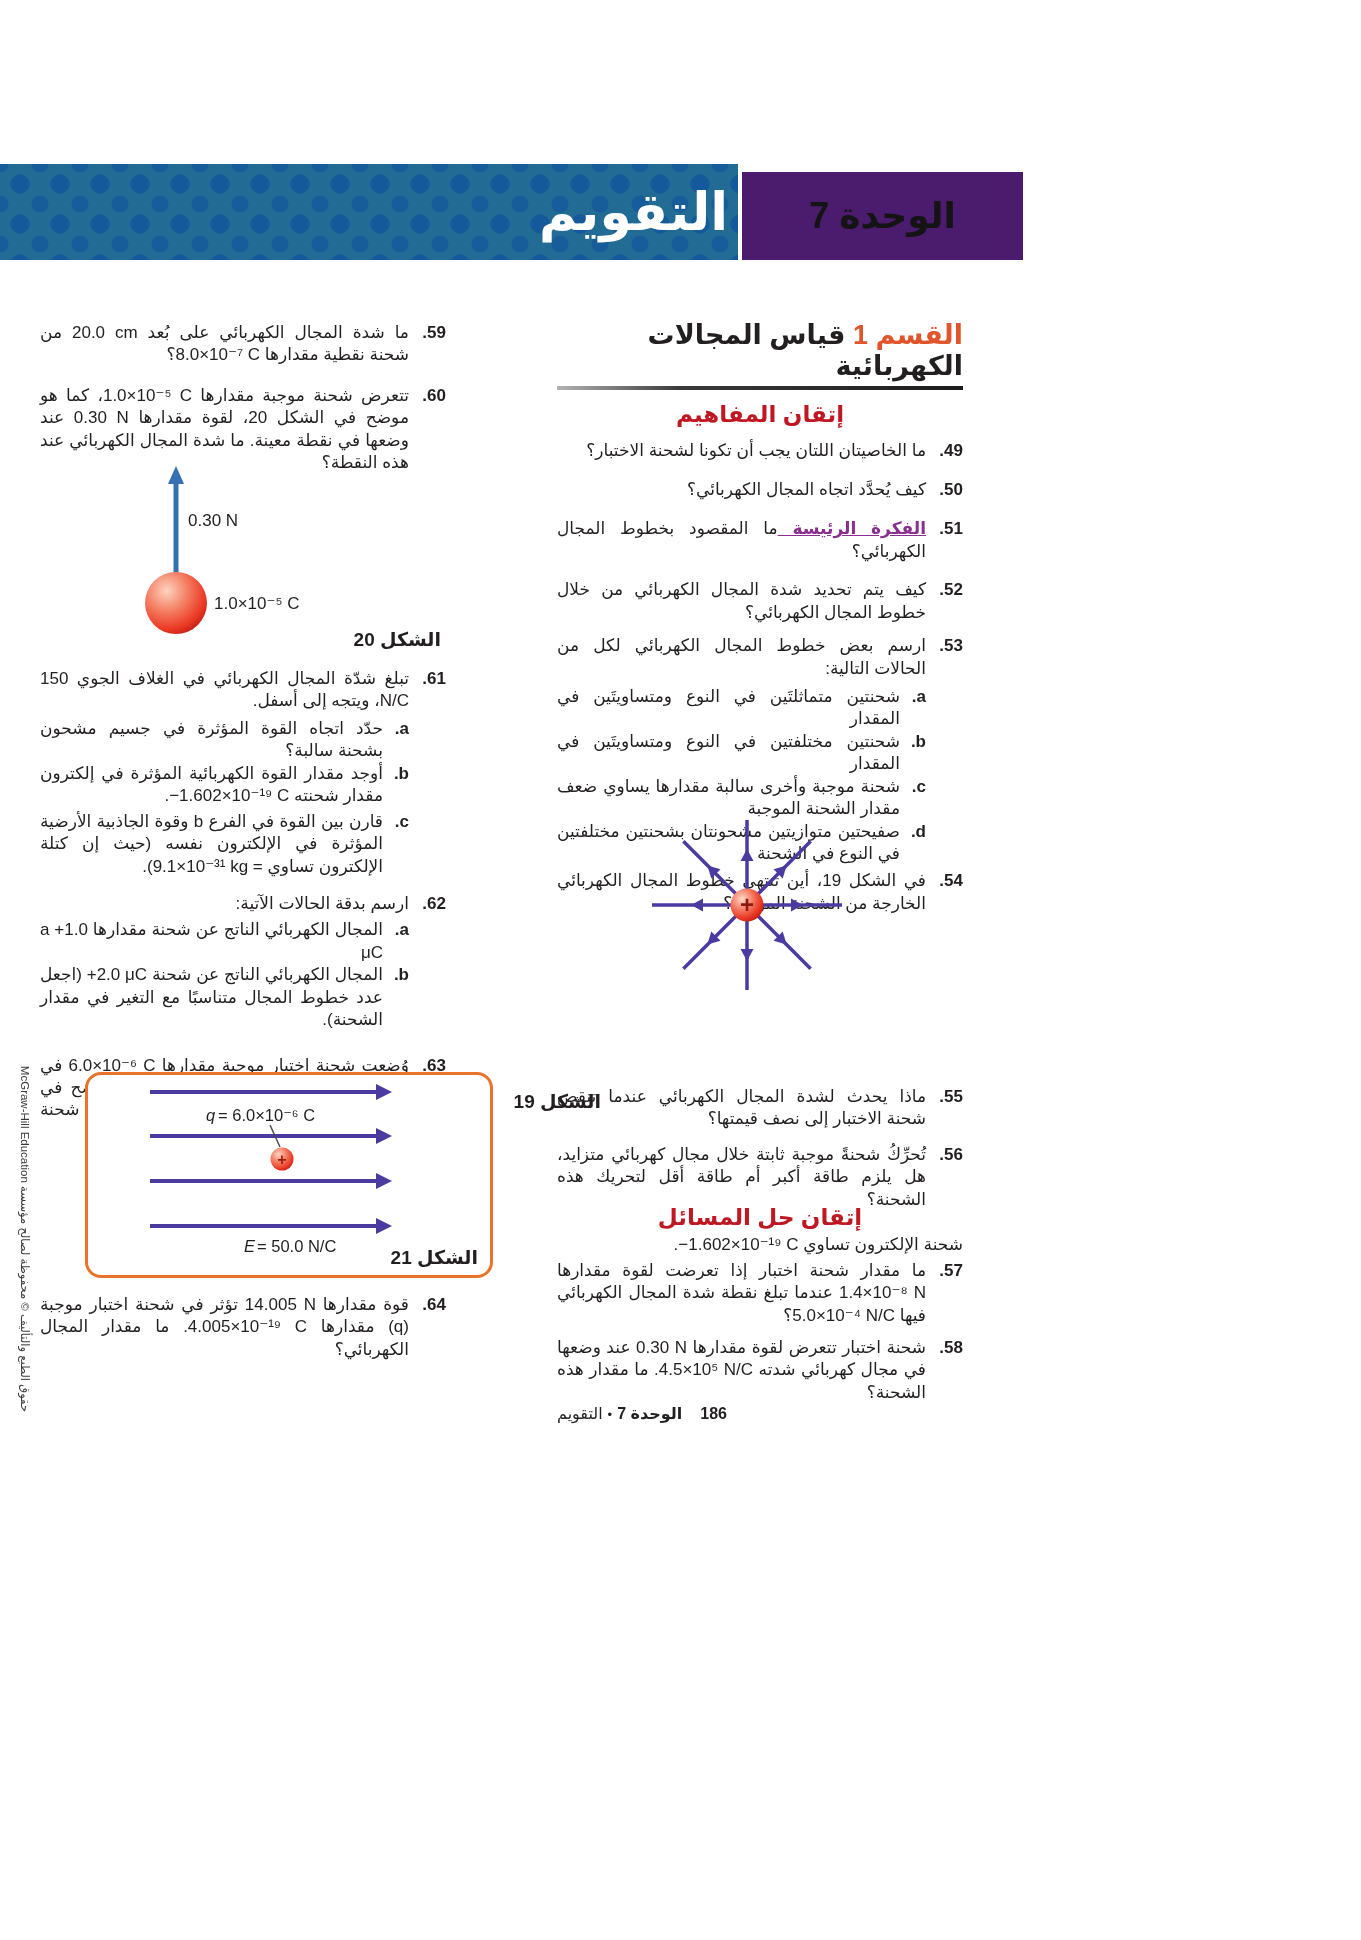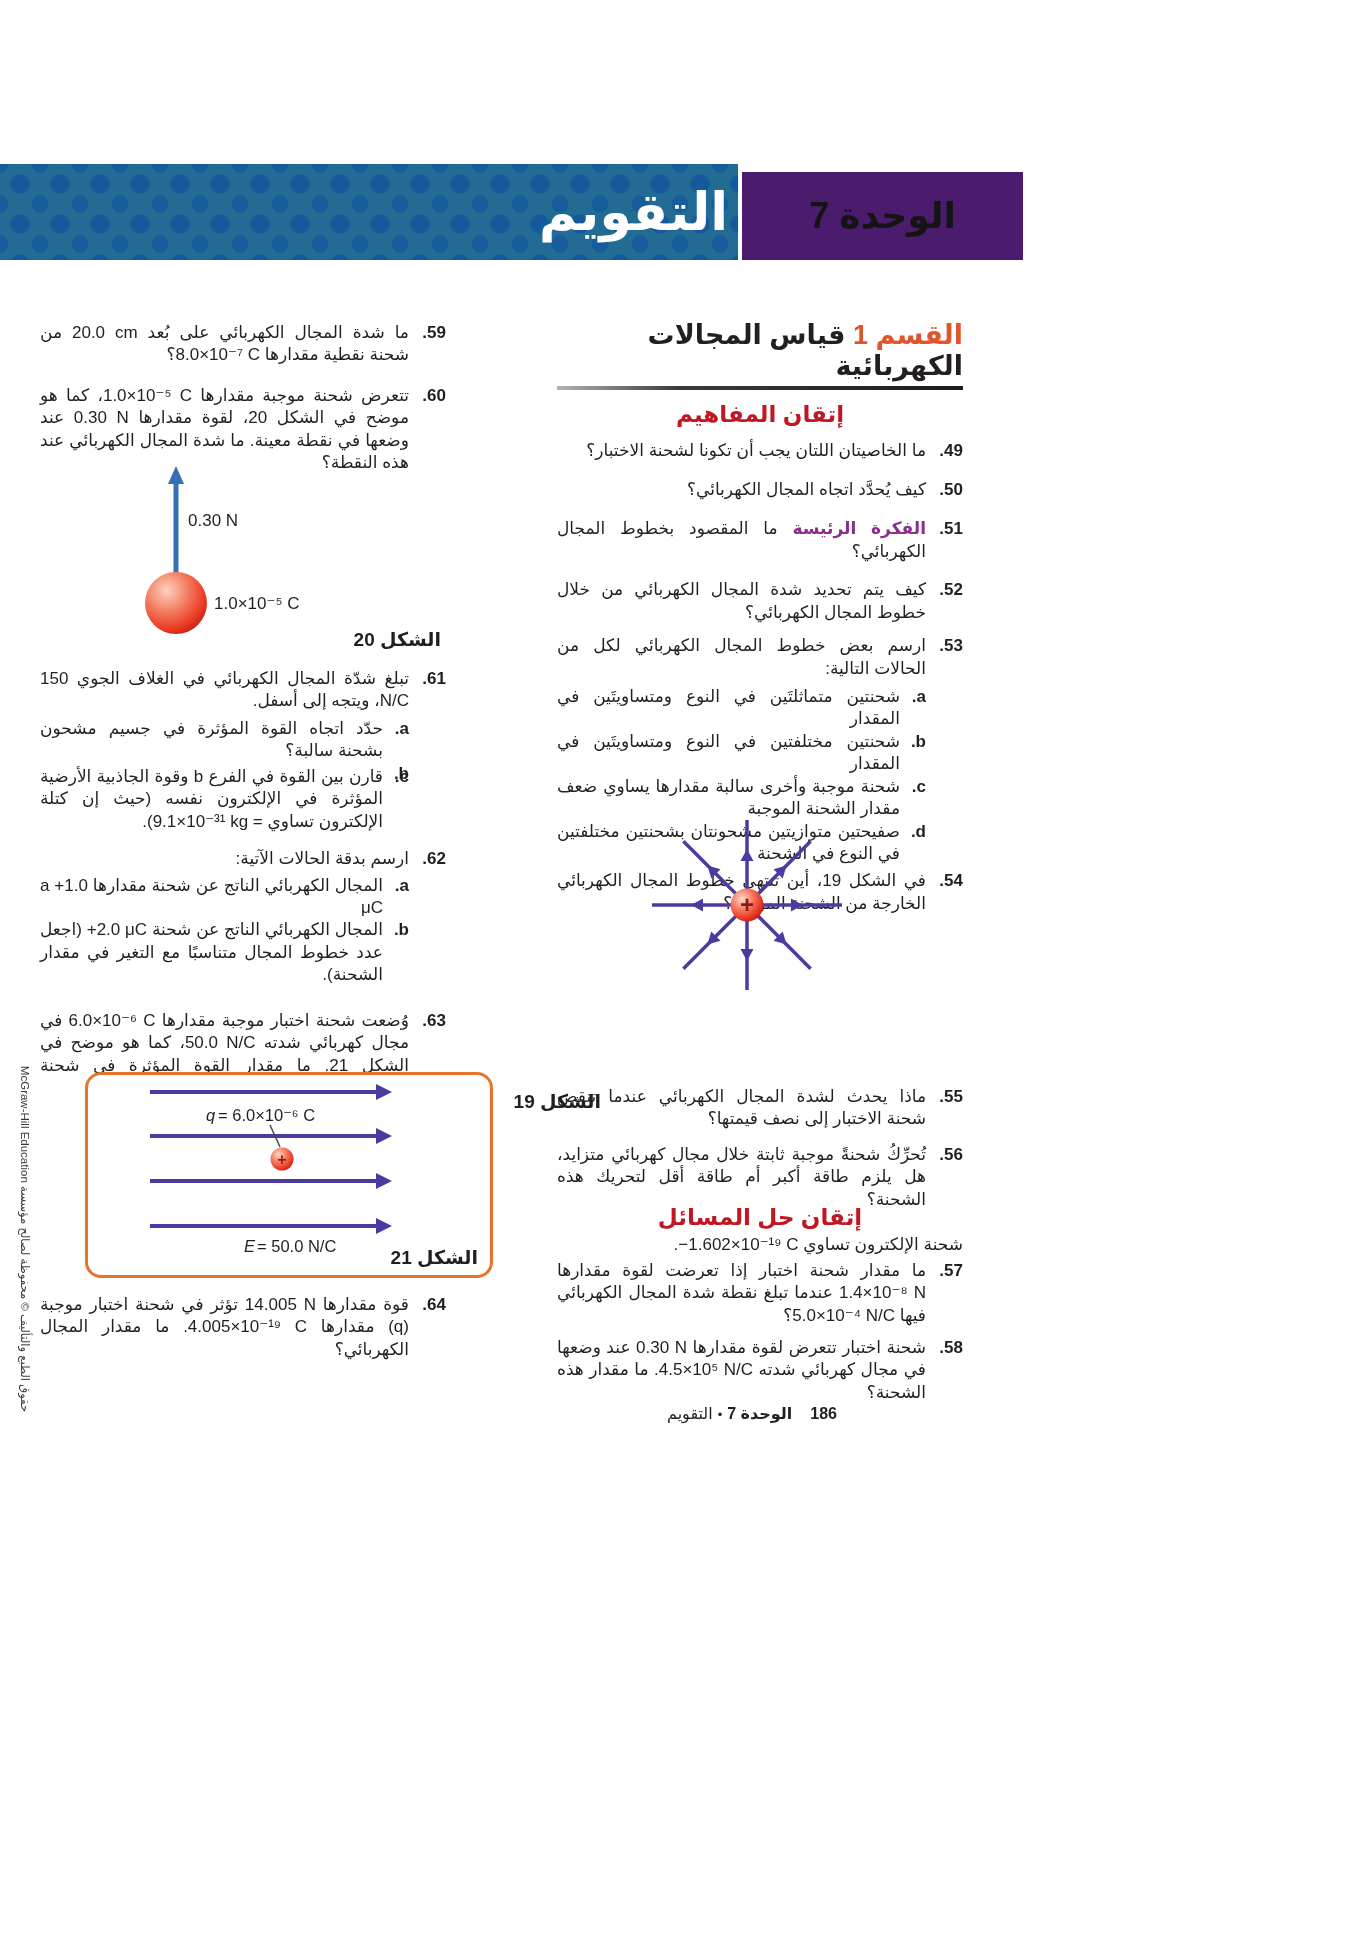--- a/index.html
+++ b/index.html
@@ -29,32 +29,32 @@
   .col{position:absolute;direction:rtl;text-align:justify;font-size:17px;line-height:1.32;}
   .q{position:relative;padding-right:37px;margin:0;}
   .qnum{position:absolute;right:0;top:0;font-weight:bold;}
   .sub{position:relative;padding-right:26px;}
   .slabel{position:absolute;right:0;top:0;font-weight:bold;}
   .figref{font-weight:normal;}
   .section-title{font-size:27px;font-weight:bold;line-height:1.15;direction:rtl;text-align:right;}
   .kicker{color:#e0552b;}
   .rule{height:4px;margin-top:4px;background:linear-gradient(to right,#b3b3b3,#3a3a3a 30%,#1c1c1c);}
   .red-head{color:#c01822;font-size:23px;font-weight:bold;margin-top:9px;text-align:center;}
-  .tag{color:#8a2f8f;font-weight:bold;}
+  .tag{color:#8a2f8f;font-weight:bold;text-decoration:underline;}
   .note{}
   .figcap{position:absolute;font-weight:bold;font-size:19px;direction:rtl;text-align:right;}
   
   .fig21-box{
     position:absolute;left:85px;top:1072px;width:402px;height:200px;
     border:3px solid #e8732a;border-radius:16px;background:#ffffff;
   }
   .fig21-cap{position:absolute;right:12px;bottom:6px;font-weight:bold;font-size:19px;direction:rtl;}
   
   .footer{
-    position:absolute;left:557px;top:1404px;width:390px;direction:rtl;text-align:center;
+    position:absolute;left:557px;top:1404px;width:390px;direction:rtl;text-align:left;
     font-size:16px;
   }
   .fnum{font-weight:bold;margin-left:18px;}
   .funit{font-weight:bold;}
   .fbullet{margin:0 5px;font-size:13px;}
   
   .copyright{
     position:absolute;left:32px;top:982px;width:430px;height:14px;
     transform-origin:0 0;transform:rotate(90deg);
     direction:rtl;font-size:11.5px;color:#3a3a3a;white-space:nowrap;
@@ -231,20 +231,21 @@
 <div class="col" style="left:40px;top:668px;width:406px;">
   <div class="q">
     <span class="qnum">61.</span>
     <span>تبلغ شدّة المجال الكهربائي في الغلاف الجوي ⁦150 N/C⁩، ويتجه إلى أسفل.</span>
     <div class="sub" style="margin-top:5px;">
       <span class="slabel">a.</span>
       <span>حدّد اتجاه القوة المؤثرة في جسيم مشحون بشحنة سالبة؟</span>
     </div>
     <div class="sub">
       <span class="slabel">b.</span>
+      <span>أوجد مقدار القوة الكهربائية المؤثرة في إلكترون مقدار شحنته ⁦−1.602×10⁻¹⁹ C⁩.</span>
     </div>
     <div class="sub" style="margin-top:3px;">
       <span class="slabel">c.</span>
       <span>قارن بين القوة في الفرع ⁦b⁩ وقوة الجاذبية الأرضية المؤثرة في الإلكترون نفسه (حيث إن كتلة الإلكترون تساوي = ⁦9.1×10⁻³¹ kg⁩).</span>
     </div>
   </div>
   <div class="q" style="margin-top:15px;">
     <span class="qnum">62.</span>
     <span>ارسم بدقة الحالات الآتية:</span>
     <div class="sub" style="margin-top:4px;">

